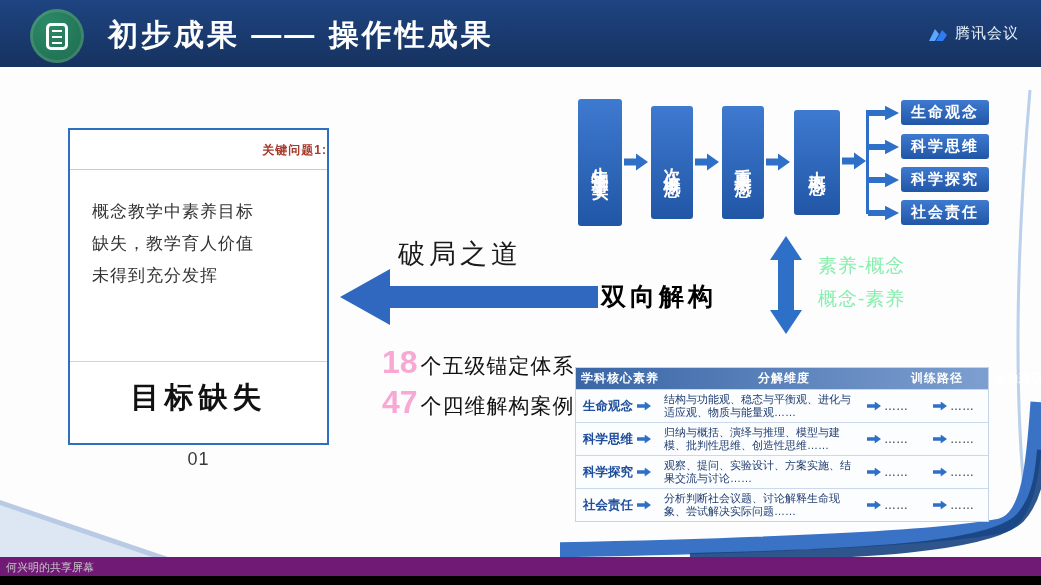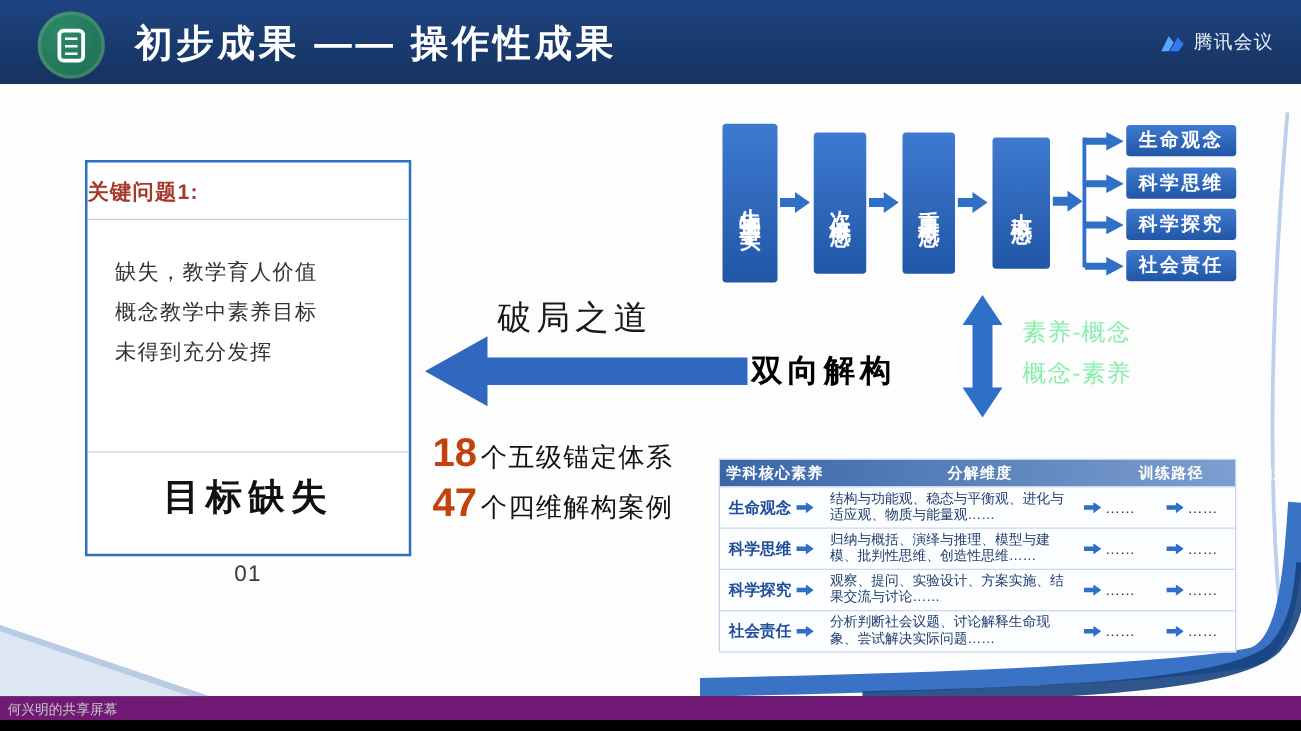--- a/index.html
+++ b/index.html
@@ -31,38 +31,38 @@
                border-bottom:57px solid #b9cbe4; border-right:168px solid transparent; }
   .tri-front { position:absolute; left:0; top:505px; width:0; height:0;
                border-bottom:52px solid #dde7f3; border-right:152px solid transparent; }
   .swoosh { position:absolute; left:560px; top:80px; width:481px; height:477px; }
 
   .content { z-index:5; }
 
   
   .problem-box { position:absolute; left:68px; top:128px; width:261px; height:317px;
                  border:2px solid #2f6fc1; background:#fff; z-index:5; }
-  .pb-title { margin-top:12px; text-align:left; font-size:17px; font-weight:bold; color:#a5392c; letter-spacing:1px; }
+  .pb-title { margin-top:12px; text-align:right; font-size:12px; font-weight:bold; color:#a5392c; letter-spacing:1px; }
   .pb-rule  { margin-top:10px; height:1px; background:#bccde6; }
   .pb-body  { margin:26px 18px 0 22px; font-size:17px; line-height:32px; color:#333; }
   .pb-body span { display:block; letter-spacing:1px; }
   .pb-bottom { position:absolute; left:0; right:0; bottom:0; border-top:1px solid #c5d5ea;
                padding:16px 0 25px; text-align:center; }
   .pb-conclusion { font-size:29px; font-weight:bold; color:#111; letter-spacing:5px; }
   .pb-num { position:absolute; left:68px; top:449px; width:261px; text-align:center;
             font-size:18px; color:#3a3a3a; letter-spacing:1px; z-index:5; }
 
   
   .breakthrough { position:absolute; left:398px; top:236px; font-size:27px; color:#1a1a1a; letter-spacing:4px; z-index:5; }
   .big-arrow { position:absolute; left:338px; top:266px; z-index:5; }
   .deconstruct { position:absolute; left:601px; top:280px; font-size:25px; font-weight:bold; color:#000; letter-spacing:4px; z-index:5; }
   .stat { position:absolute; display:flex; align-items:baseline; gap:3px; z-index:5; }
   .stat-1 { left:346px; top:344px; }
   .stat-2 { left:346px; top:384px; }
-  .stat-num { font-size:32px; font-weight:bold; color:#c2410c; }
+  .stat-num { font-size:32px; font-weight:bold; color:#f9a8d4;margin-left:36px; }
   .stat-label { font-size:21px; font-weight:normal; color:#111; letter-spacing:1px; }
 
   
   .vnode { position:absolute; background:linear-gradient(180deg,#3e7ad0,#2156a6); color:#fff;
            font-weight:bold; font-size:17px; display:flex; align-items:center; justify-content:center;
            border-radius:3px; z-index:5; }
   .vnode span { writing-mode:vertical-rl; text-orientation:upright; letter-spacing:4px; }
   .vnode-1 { left:578px; top:99px;  width:44px; height:127px; }
   .vnode-2 { left:651px; top:106px; width:42px; height:113px; }
   .vnode-3 { left:722px; top:106px; width:42px; height:113px; }
@@ -130,22 +130,22 @@
         <path d="M9 15 L15 4 L20 9 L16 15 Z" fill="#2f7bf0"></path>
       </svg>
       <span class="meet-name">腾讯会议</span>
     </div>
   </div>
 
   <div class="problem-box content">
     <div class="pb-title">关键问题1:</div>
     <div class="pb-rule"></div>
     <div class="pb-body">
+      <span>概念教学中素养目标</span>
       <span>缺失，教学育人价值</span>
-      <span>概念教学中素养目标</span>
       <span>未得到充分发挥</span>
     </div>
     <div class="pb-bottom">
       <span class="pb-conclusion">目标缺失</span>
     </div>
   </div>
   <div class="pb-num content">01</div>
 
   <div class="breakthrough content">破局之道</div>
   <svg class="big-arrow" width="262" height="62" viewBox="0 0 262 62">

